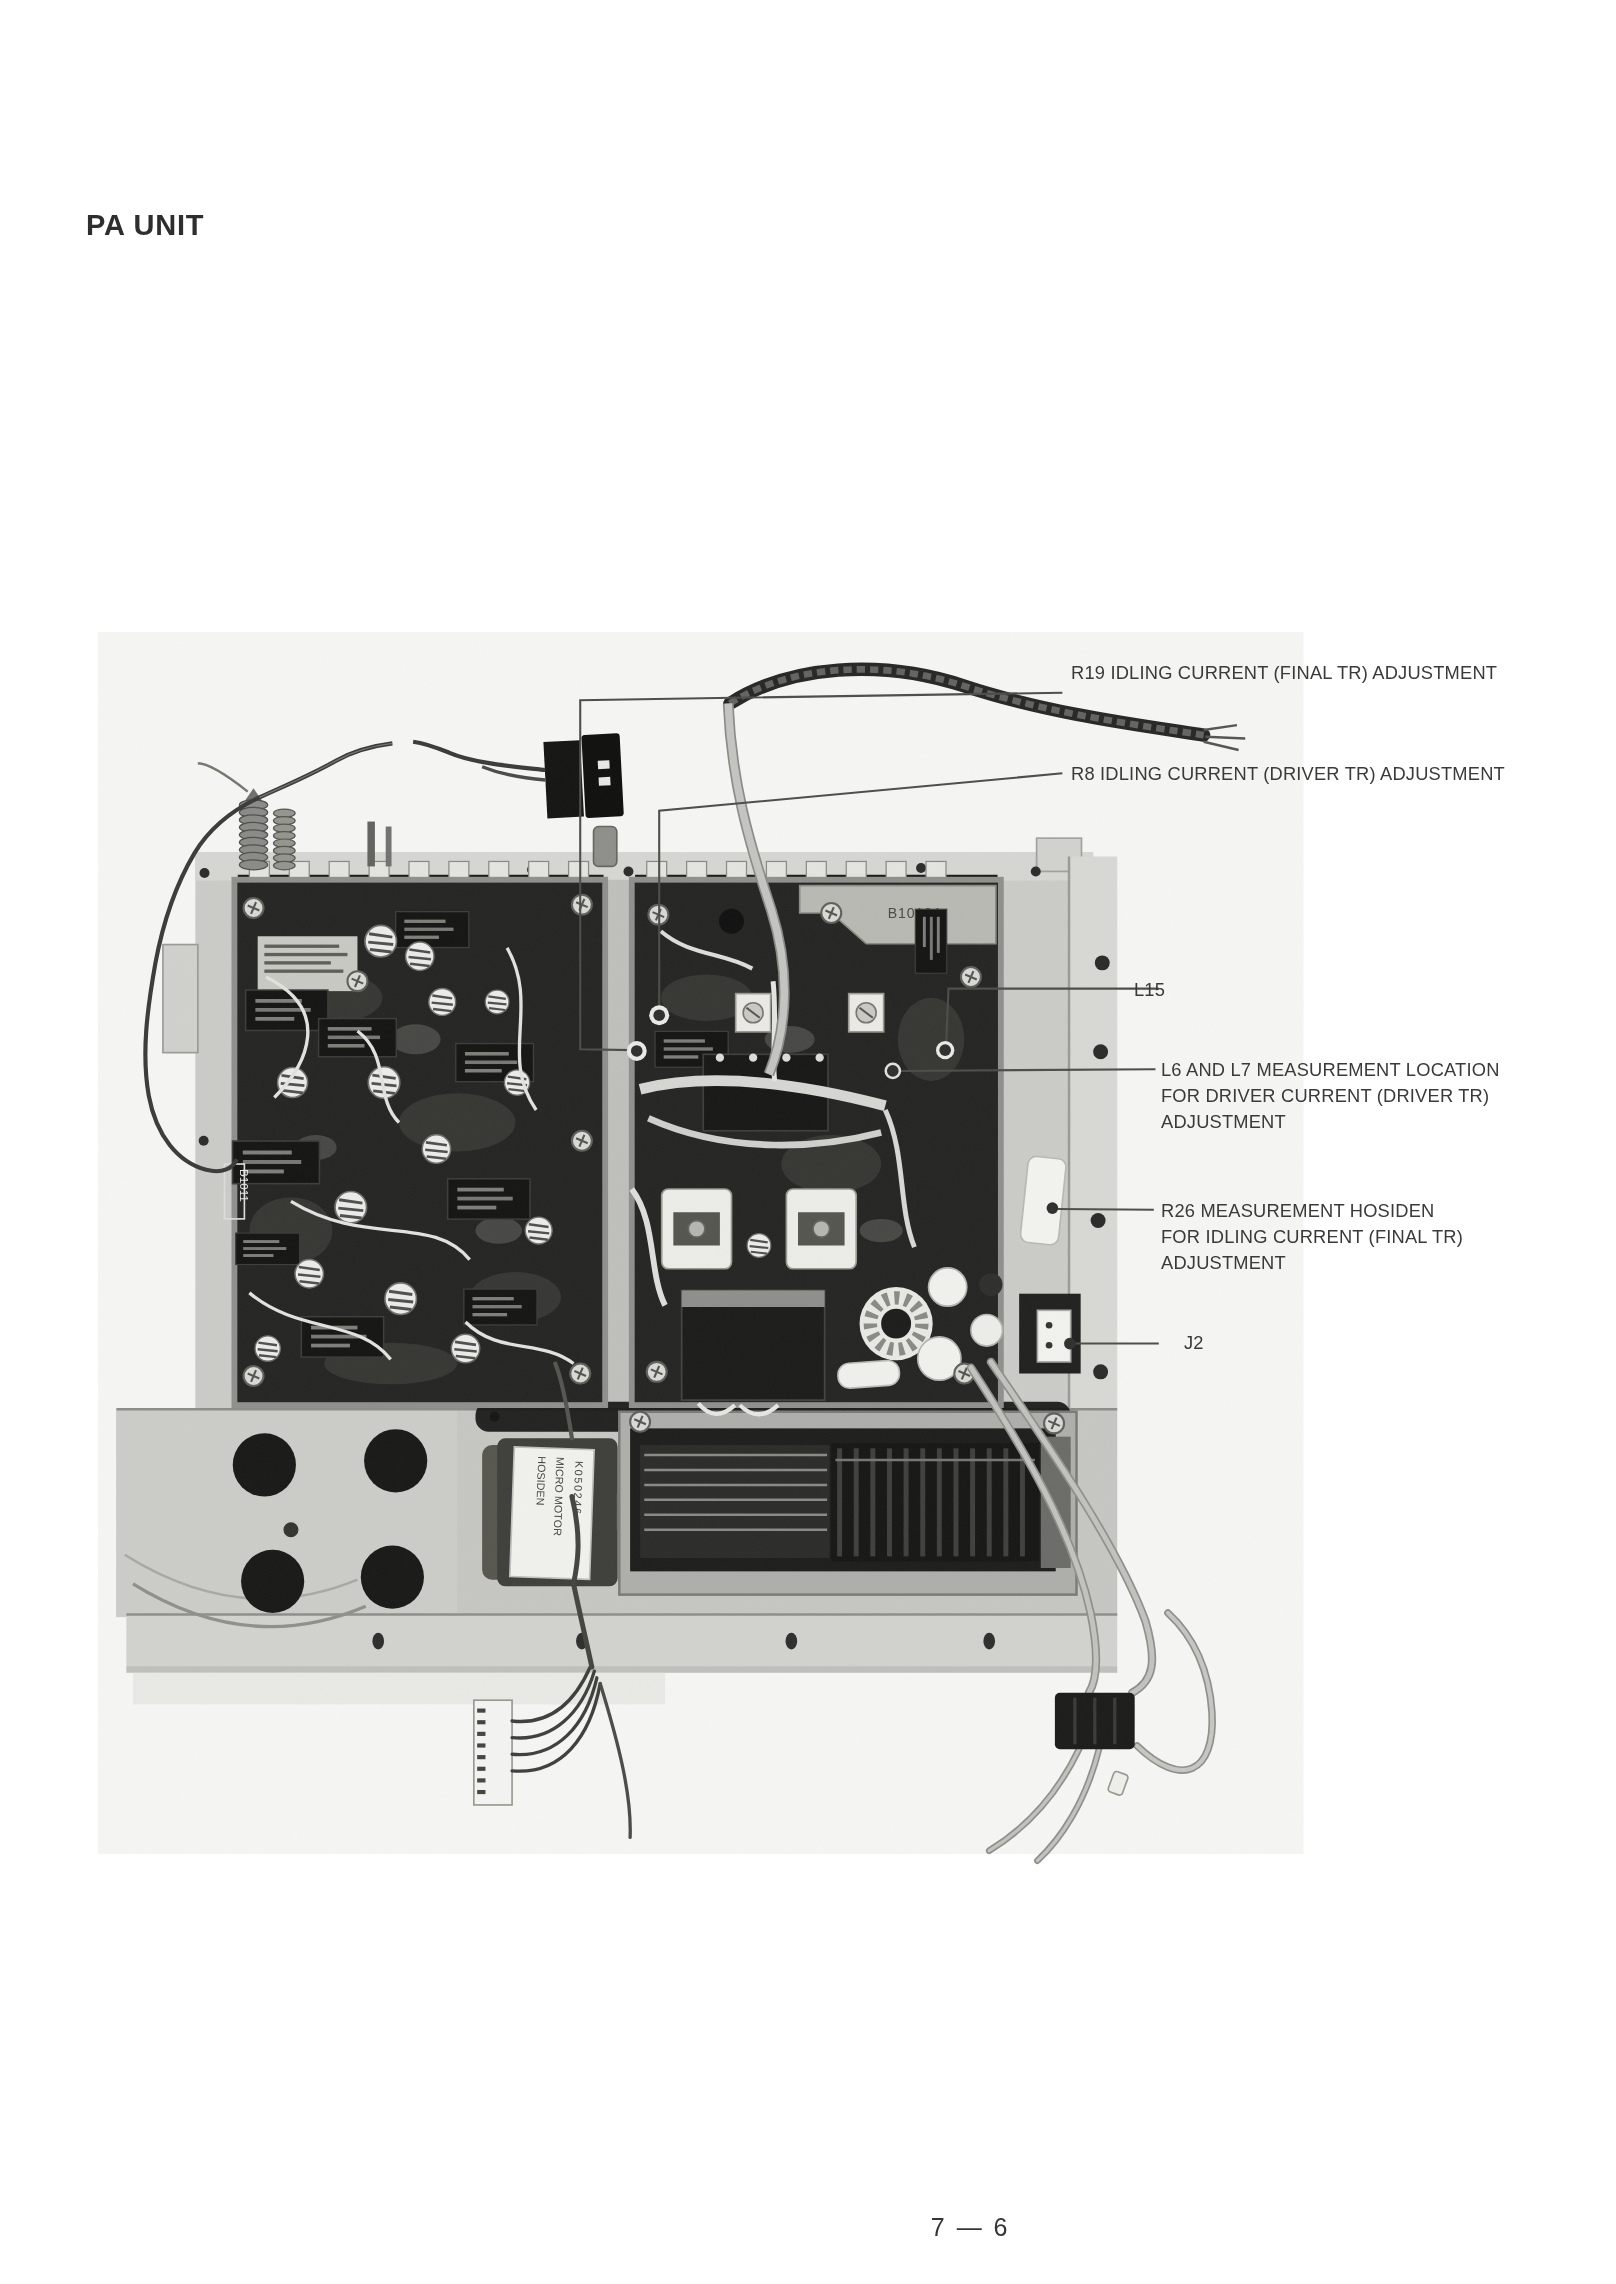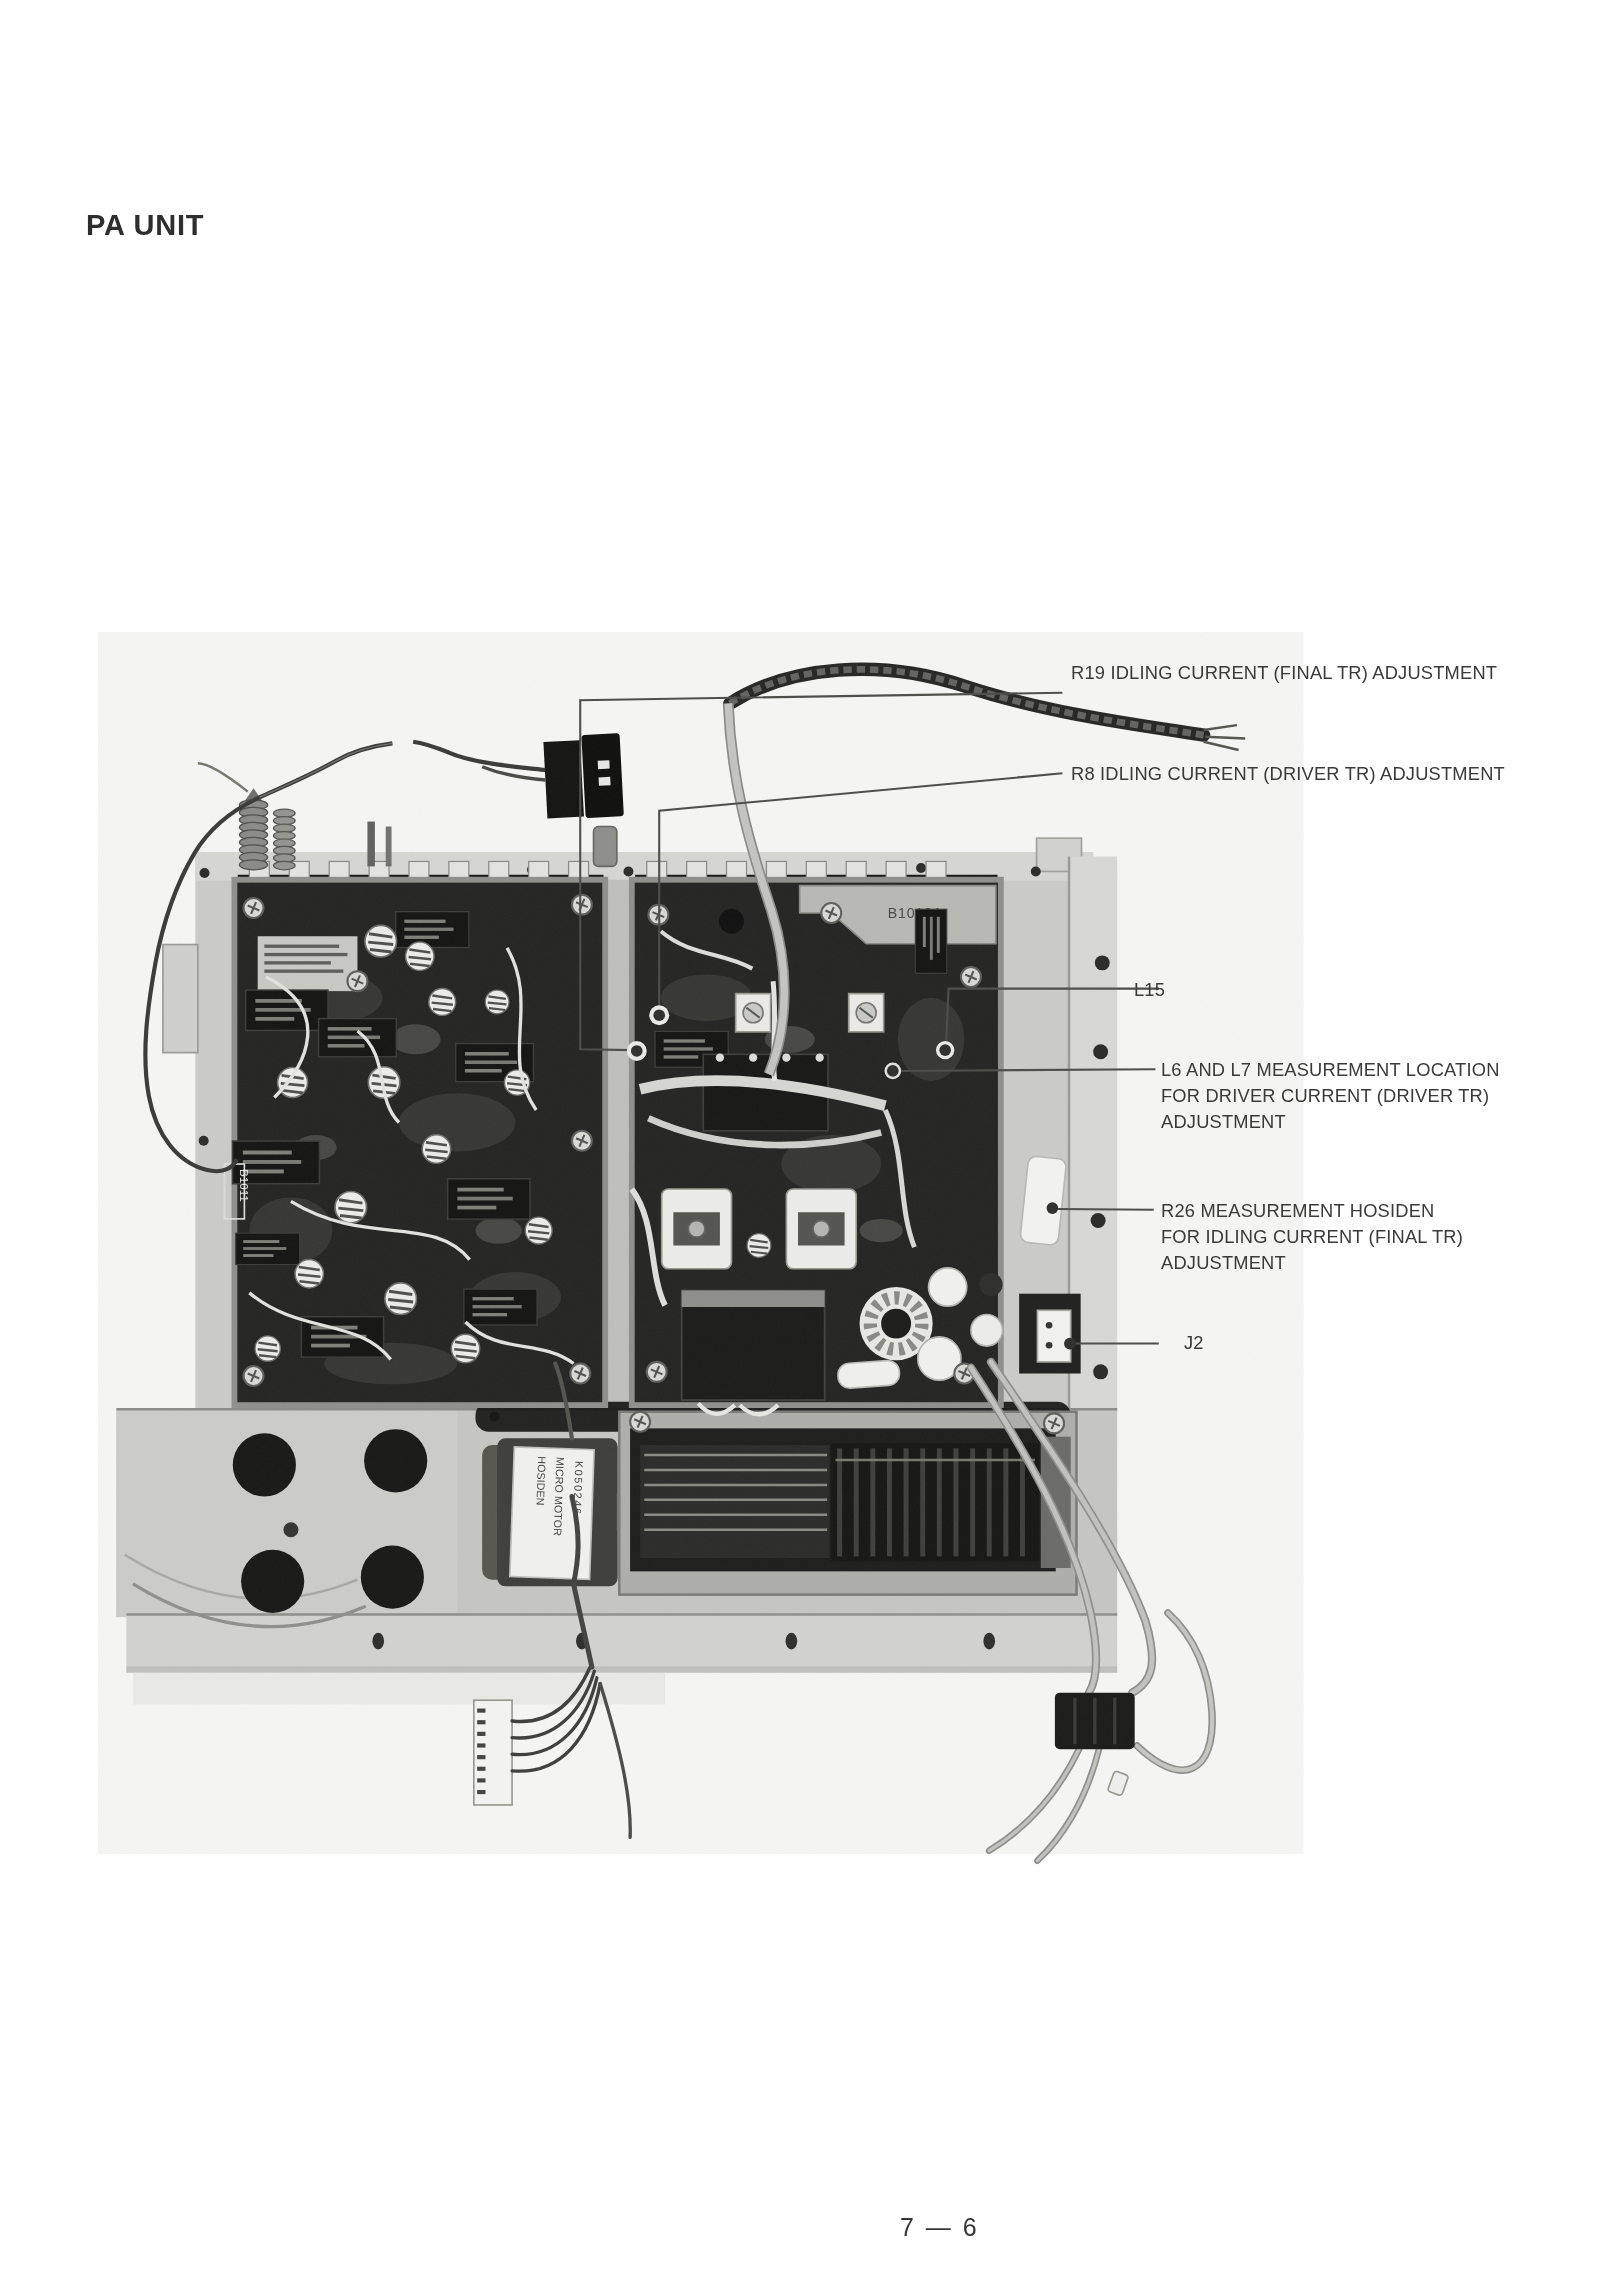--- a/index.html
+++ b/index.html
@@ -3,21 +3,21 @@
 <meta charset="utf-8">
 <style>
   html,body{margin:0;padding:0;background:#ffffff;}
   .page{position:relative;width:1616px;height:2284px;background:#ffffff;overflow:hidden;
         font-family:"Liberation Sans",sans-serif;}
   .title{position:absolute;left:86px;top:165px;font-size:29px;font-weight:bold;
          color:#2e2e2e;letter-spacing:0.8px;margin-top:44px;}
   .photo-svg{position:absolute;left:0;top:0;width:1616px;height:2284px;}
   .callout{position:absolute;font-size:18.3px;color:#3a3a3a;letter-spacing:0.2px;white-space:nowrap;}
   .callout .line{line-height:26px;}
-  .pagenum{position:absolute;left:869px;top:2213px;width:141px;text-align:center;
+  .pagenum{position:absolute;left:869px;top:2213px;width:141px;text-align:right;
            font-size:25px;color:#353535;letter-spacing:2.5px;}
 </style>
 </head>
 <body>
 
 <div class="page">
 
   <div class="title">PA UNIT</div>
 
   <svg class="photo-svg" viewBox="0 0 1944 2747" xmlns="http://www.w3.org/2000/svg">

